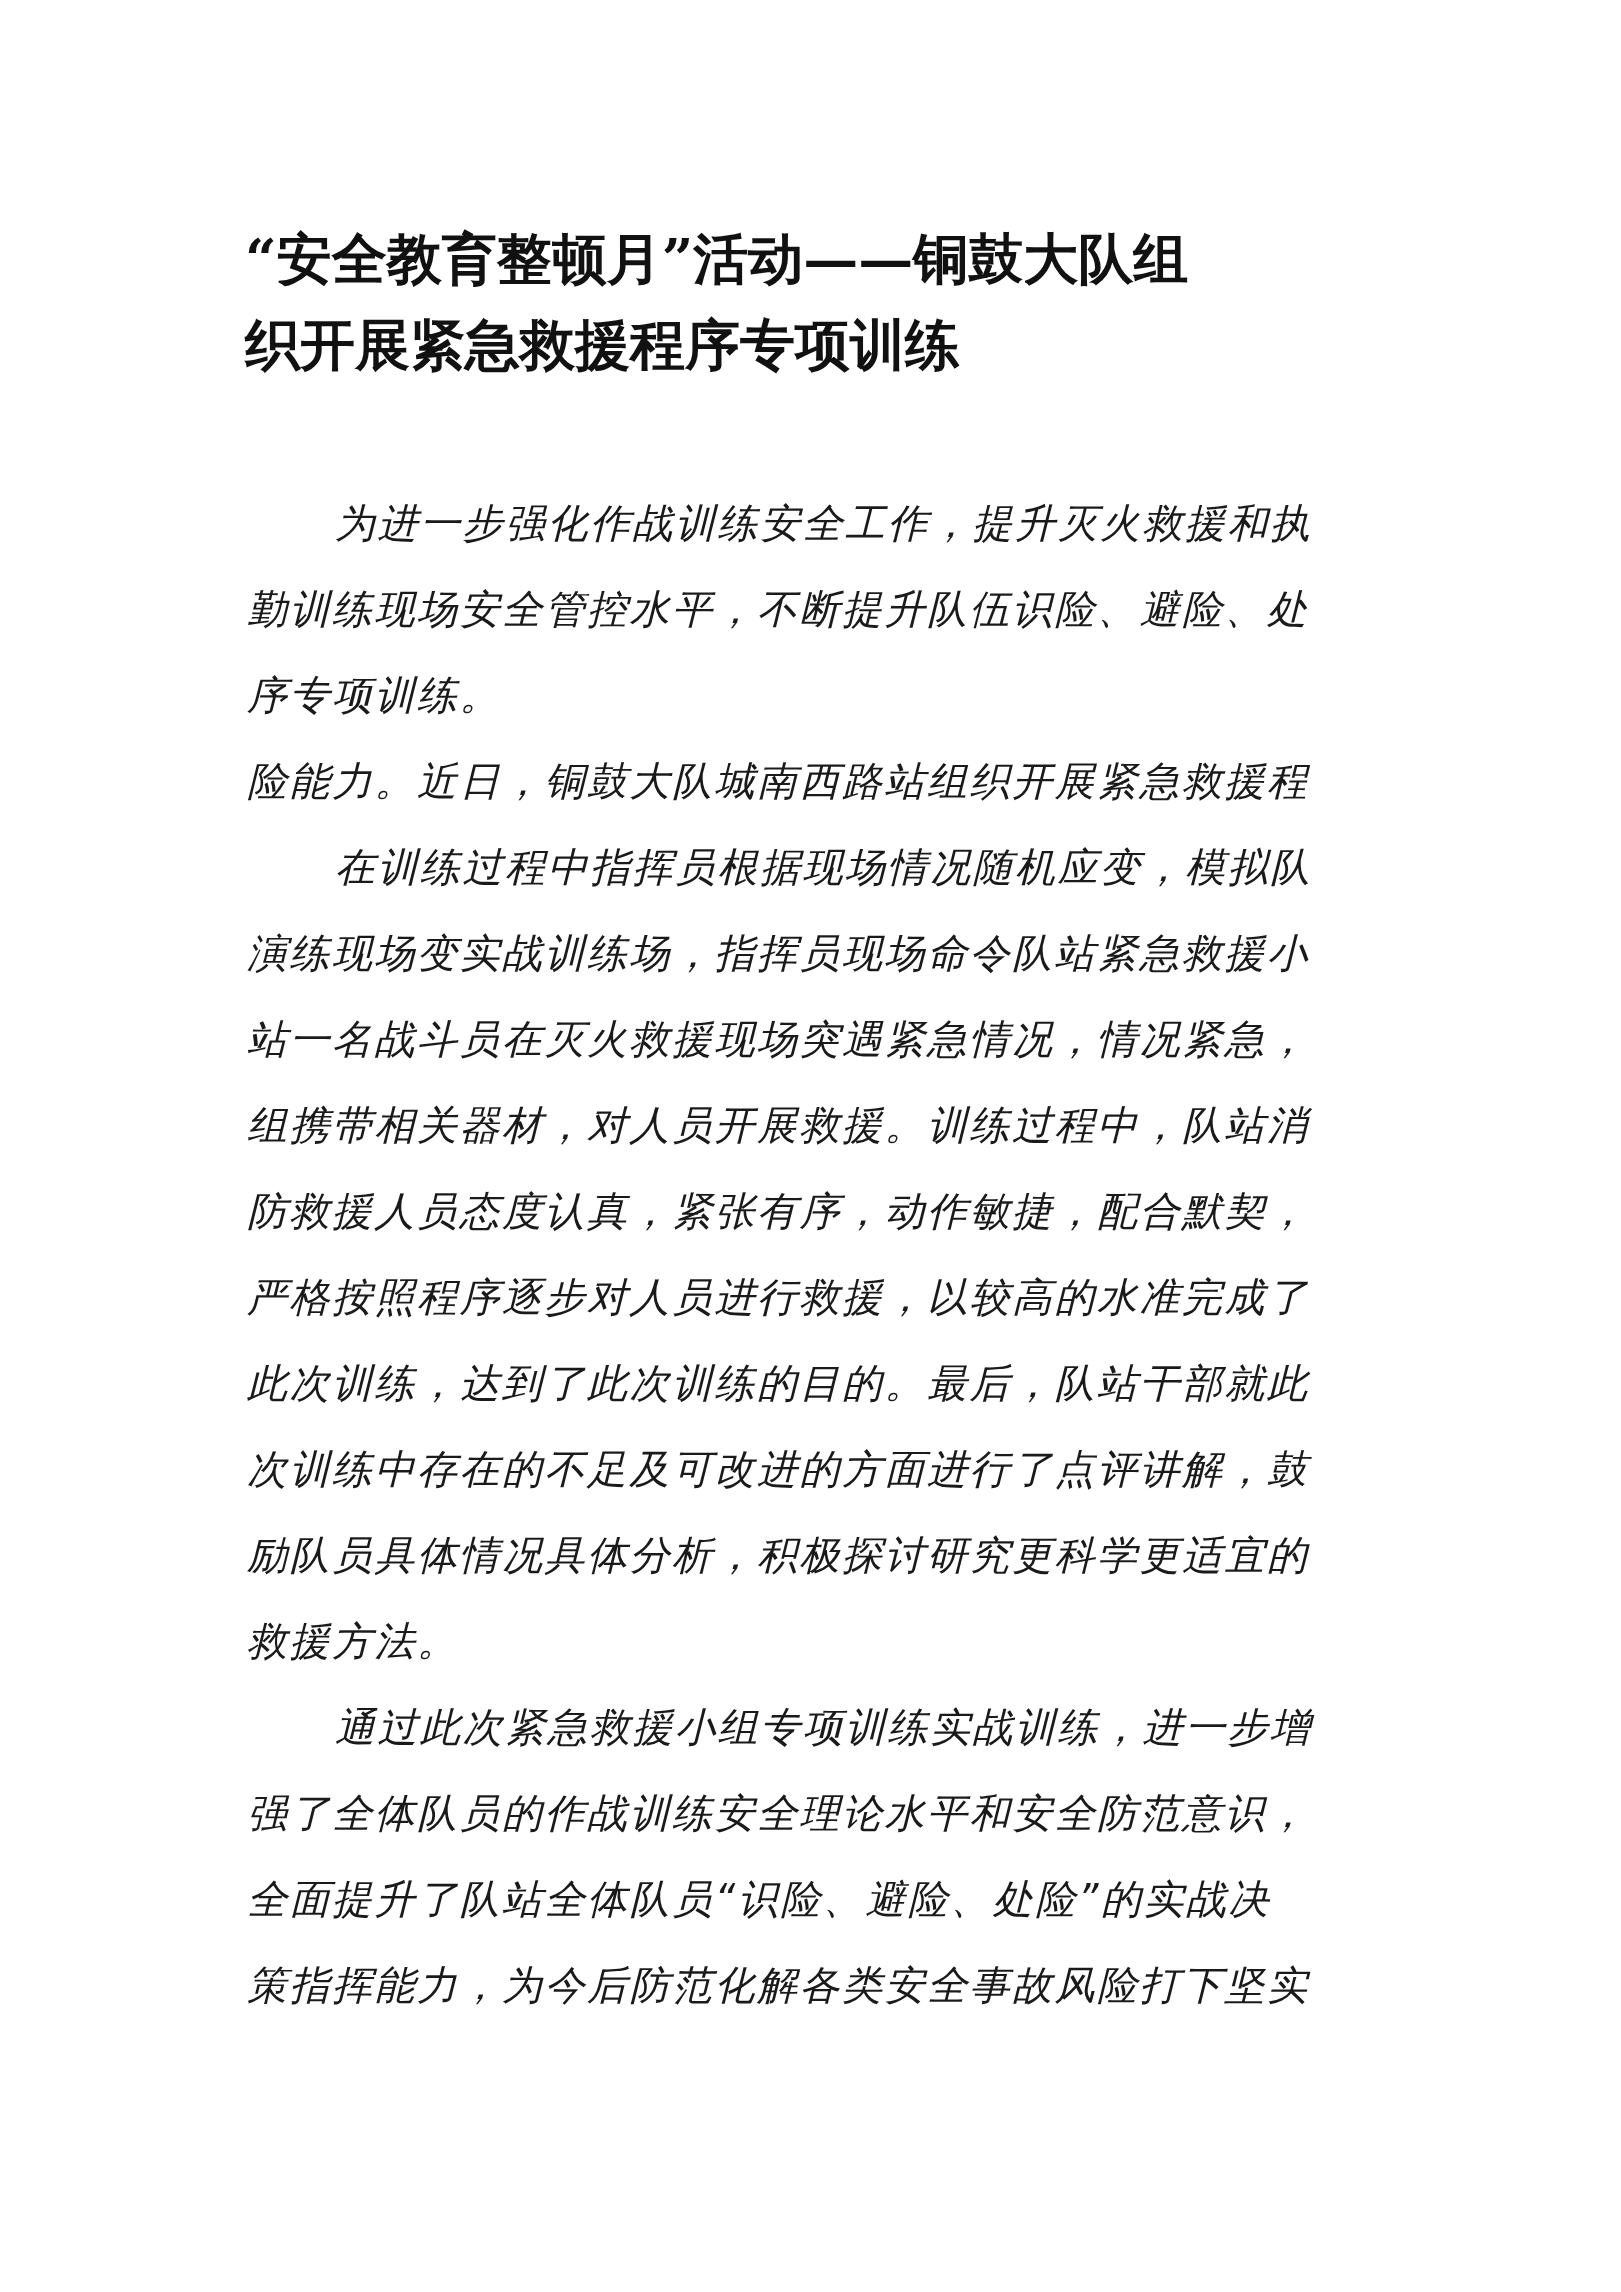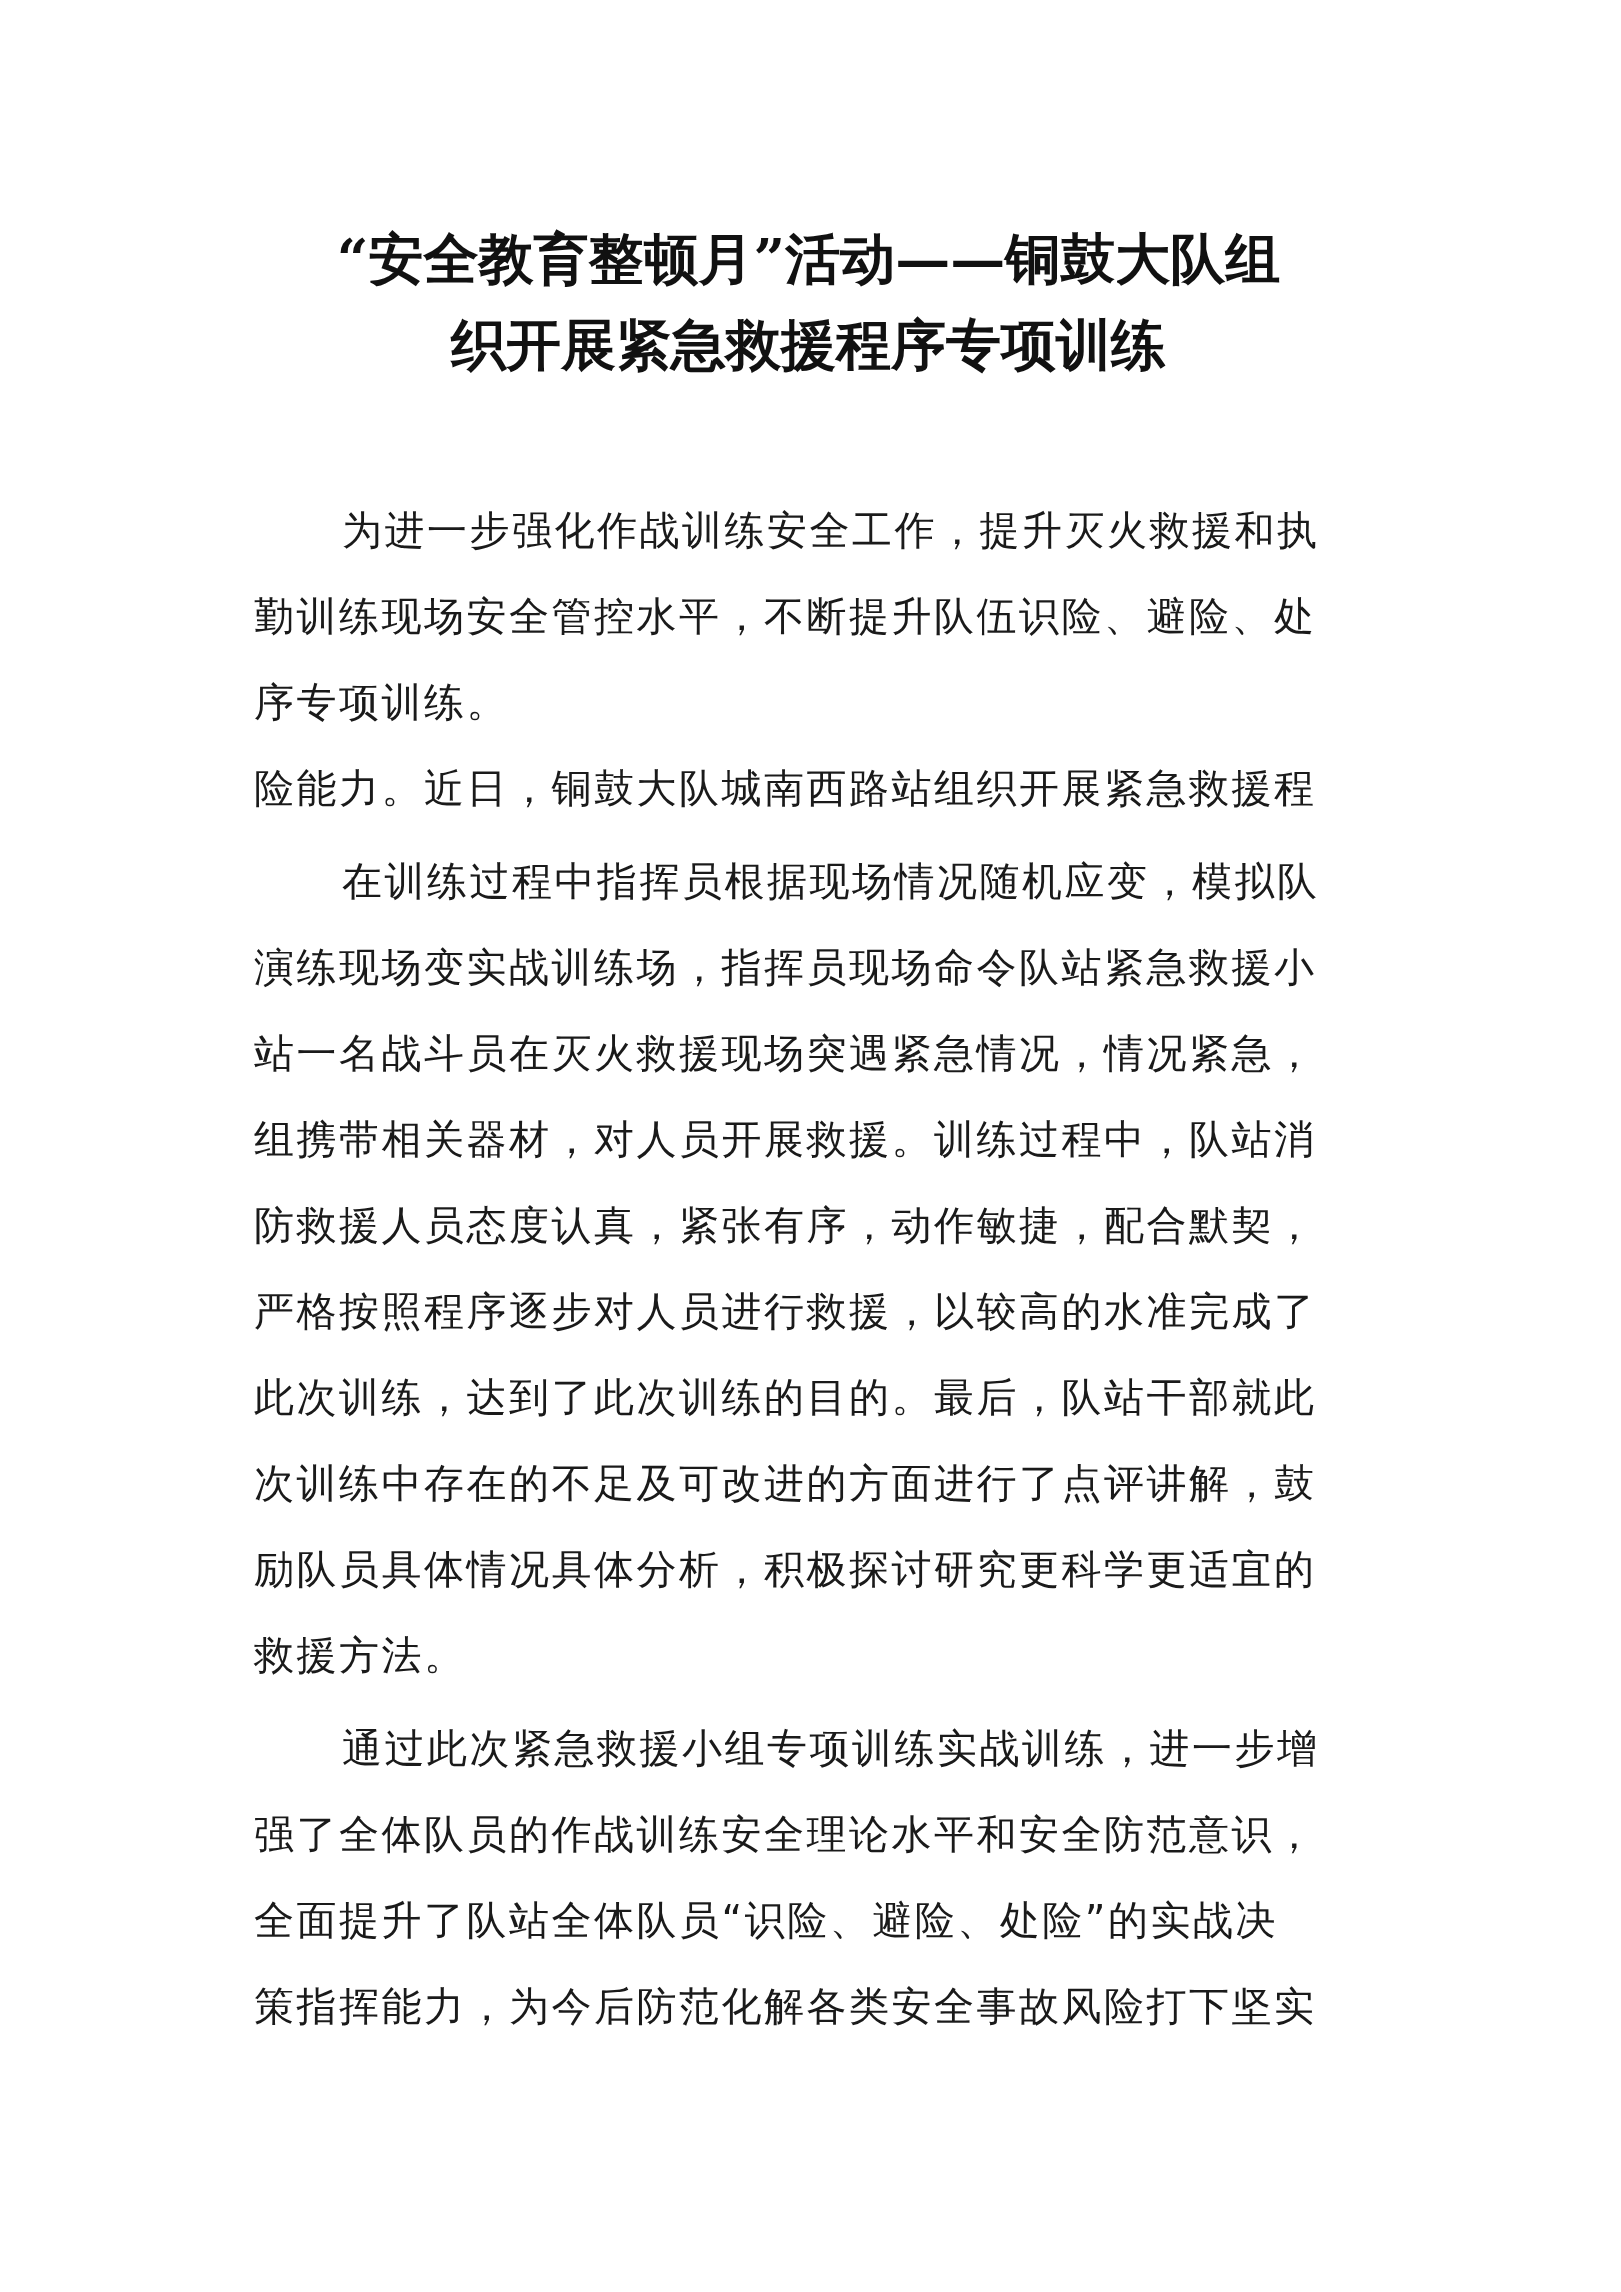--- a/index.html
+++ b/index.html
@@ -20,21 +20,20 @@
       top: 0;
       width: 1621px;
       height: 2293px;
       background: #ffffff;
     }
     .title {
       position: absolute;
       left: 245px;
       top: 216px;
       width: 1127px;
-      text-align: center;
       font-family: "DejaVu Serif", "Liberation Serif", serif;
       font-weight: bold;
       font-size: 55px;
       line-height: 86px;
       letter-spacing: 0px;
       margin: 0;
       color: #111111;
     }
     .title-line {
       display: block;
@@ -44,22 +43,23 @@
       position: absolute;
       left: 247px;
       top: 480px;
       width: 1103px;
       font-family: "DejaVu Sans", "Liberation Sans", sans-serif;
       font-size: 40px;
       line-height: 86px;
       color: #1a1a1a;
     }
     .para {
-      margin: 7px;
+      margin: 0;
       padding: 0;
+      font-style: italic;
     }
     .line {
       display: block;
       white-space: nowrap;
       letter-spacing: 2.5px;
     }
     .line.indent {
       padding-left: 88px;
     }
   </style>

